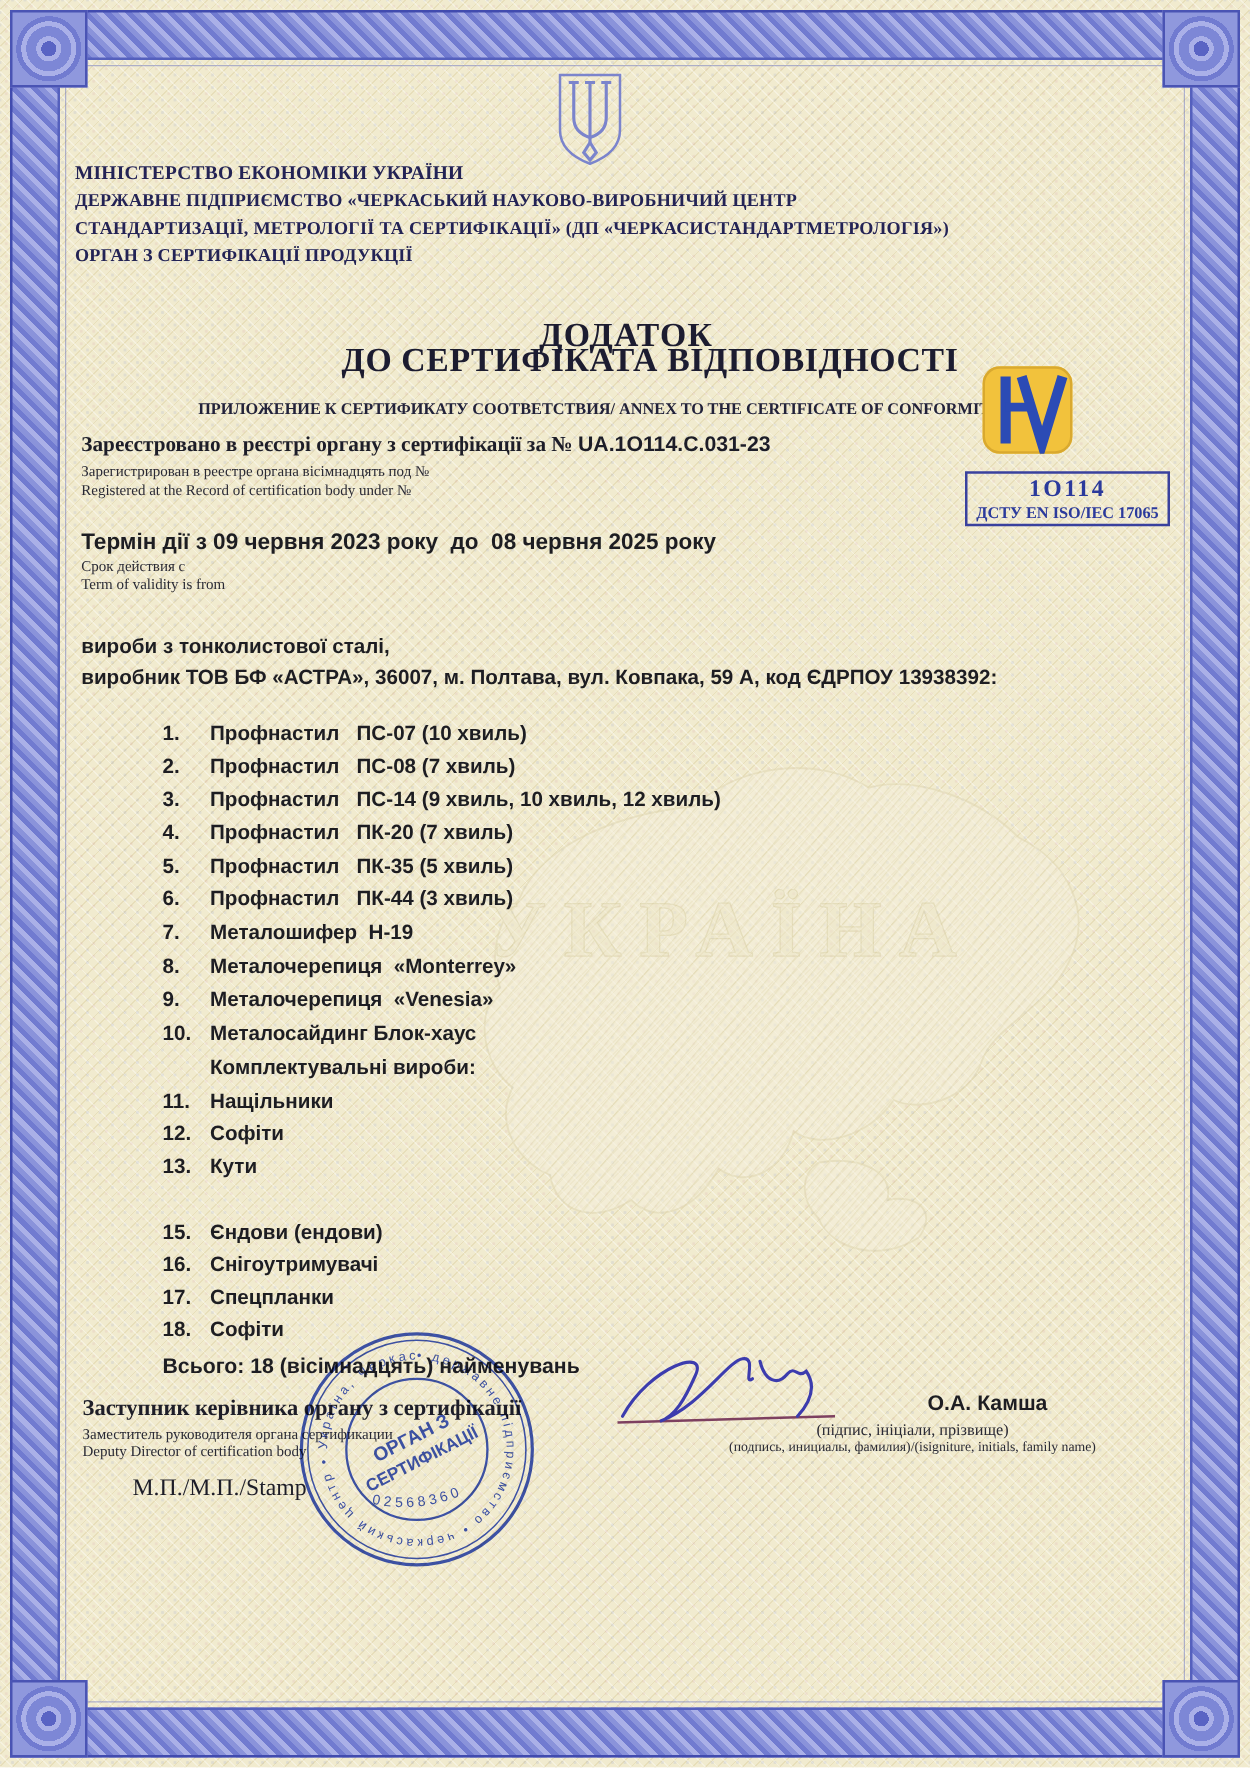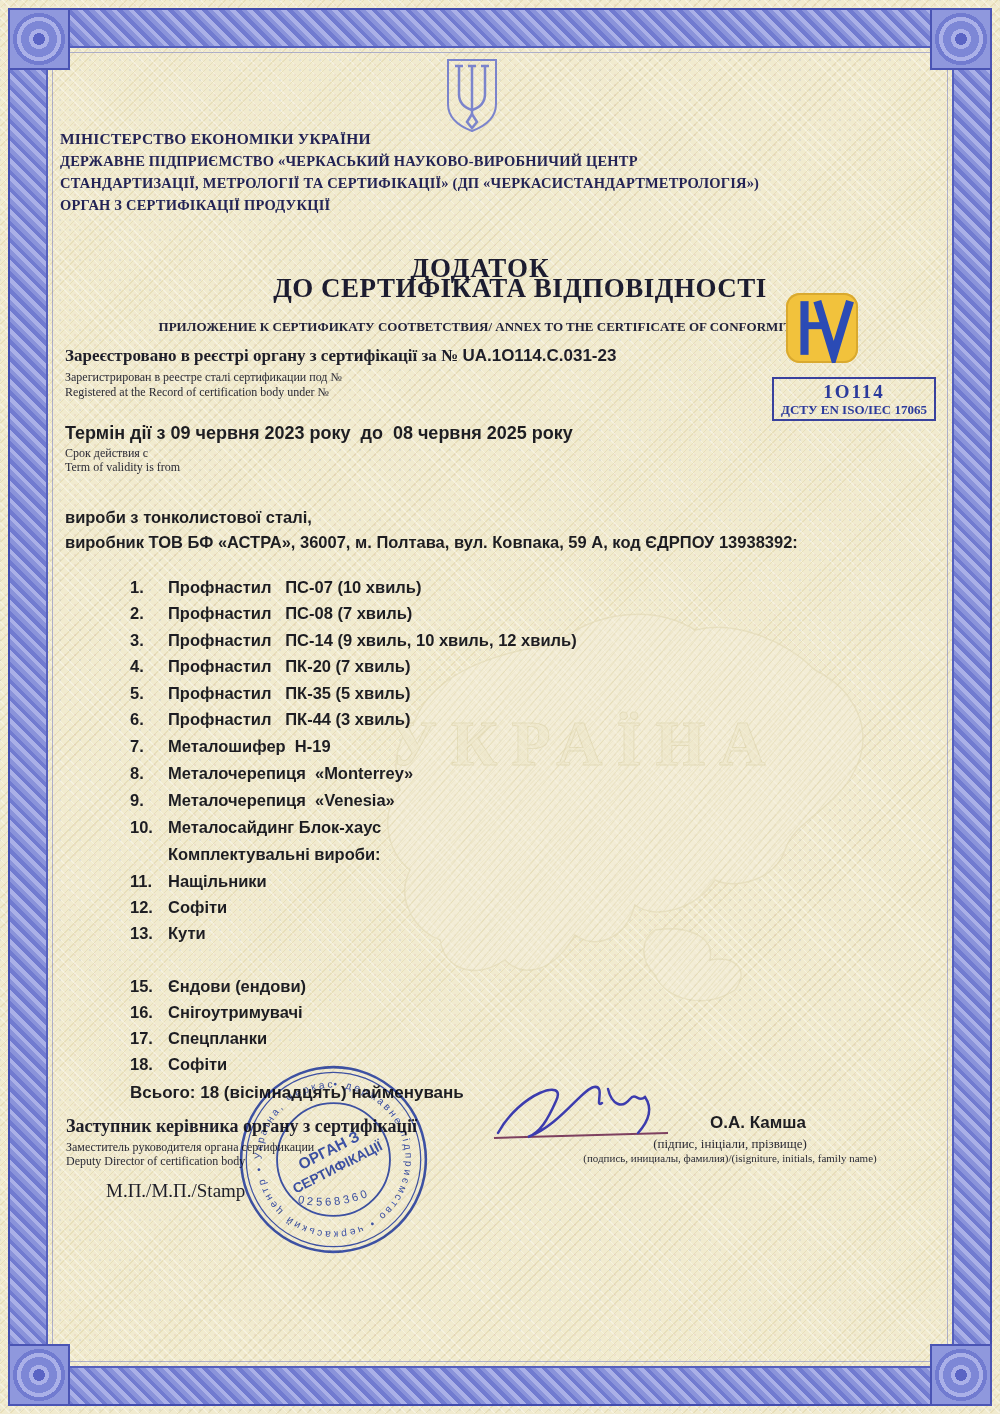--- a/index.html
+++ b/index.html
@@ -20,21 +20,21 @@
   .band-outer{position:absolute;inset:8px;border:2px solid #414bae;pointer-events:none;}
   .band-inner{position:absolute;inset:46px;border:2px solid #5560bd;pointer-events:none;}
   .frame-inner{position:absolute;inset:52px;border:1px solid rgba(90,100,190,0.45);pointer-events:none;}
   .corner{position:absolute;width:58px;height:58px;border:2px solid #4a54b4;background-color:#8f98dd;
     background-image:radial-gradient(circle,#5a64c4 0 6px,#aab0e8 6px 10px,#7d87d6 10px 18px,#aab0e8 18px 22px,#717bd0 22px 26px,transparent 26px);}
   
   .lh{left:60px;width:880px;color:#232355;font-weight:bold;
       font-family:"Liberation Serif",serif;}
   .lh div{line-height:22px;font-size:14.5px;letter-spacing:0.2px;}
   .lh div:first-child{font-size:15.5px;}
-  .title1{left:0;width:960px;text-align:center;font-size:27px;font-weight:bold;color:#1c1c30;letter-spacing:1px;}
+  .title1{left:0;width:960px;text-align:center;font-size:27px;font-weight:bold;color:#1c1c30;letter-spacing:1px;padding-left:21px;}
   .title2{left:0;width:960px;text-align:center;font-size:27px;font-weight:bold;color:#1c1c30;letter-spacing:0.5px;}
   .subtitle{left:0;width:960px;text-align:center;font-size:13px;font-weight:bold;color:#22223a;}
   .reg-main{font-size:17px;font-weight:bold;color:#1d1d28;}
   .reg-num{font-family:"Liberation Sans",sans-serif;}
   .small-ln{font-size:12px;color:#2a2a35;line-height:15px;}
   .validity{font-family:"Liberation Sans",sans-serif;font-size:18px;font-weight:bold;color:#1d1d22;}
   .prod{font-family:"Liberation Sans",sans-serif;font-size:16.5px;font-weight:bold;color:#1d1d22;}
   .row{position:absolute;left:130px;width:740px;display:flex;
        font-family:"Liberation Sans",sans-serif;font-weight:bold;font-size:16.5px;color:#1d1d22;}
   .row .num{width:38px;flex:none;}
@@ -108,21 +108,21 @@
         <path d="M15 28 H34" stroke-width="6"></path>
       </g>
     </svg>
   </div>
   <div class="abs accr-box" style="left:744px;top:377px;width:152px;padding:2px 4px;margin-left:28px;">
     <div class="accr-num">1О114</div>
     <div class="accr-std">ДСТУ EN ISO/IEC 17065</div>
   </div>
 
   <div class="abs reg-main" style="left:65px;top:346px;"><span>Зареєстровано в реєстрі органу з сертифікації за № </span><span class="reg-num">UA.1О114.С.031-23</span></div>
-  <div class="abs small-ln" style="left:65px;top:370px;">Зарегистрирован в реестре сталі сертификации под №</div>
+  <div class="abs small-ln" style="left:65px;top:370px;">Зарегистрирован в реестре органа вісімнадцять под №</div>
   <div class="abs small-ln" style="left:65px;top:385px;">Registered at the Record of certification body under №</div>
 
   <div class="abs validity" style="left:65px;top:423px;white-space:pre-wrap;">Термін дії з 09 червня 2023 року  до  08 червня 2025 року</div>
   <div class="abs small-ln" style="left:65px;top:446px;">Срок действия с</div>
   <div class="abs small-ln" style="left:65px;top:460px;">Term of validity is from</div>
 
   <div class="abs prod" style="left:65px;top:508px;">вироби з тонколистової сталі,</div>
   <div class="abs prod" style="left:65px;top:533px;">виробник ТОВ БФ «АСТРА», 36007, м. Полтава, вул. Ковпака, 59 А, код ЄДРПОУ 13938392:</div>
 
   <div class="row" style="top:578px">
@@ -205,21 +205,21 @@
   <div class="abs small-ln" style="left:66px;top:1154px;">Deputy Director of certification body</div>
   <div class="abs mp" style="left:106px;top:1180px;">М.П./М.П./Stamp</div>
 
   <svg class="abs" style="left:490px;top:1075px;" width="225" height="72" viewBox="0 0 225 72">
     <line x1="4" y1="63" x2="178" y2="58" stroke="#7d4060" stroke-width="2"></line>
     <g fill="none" stroke="#3c3cae" stroke-width="2.5" stroke-linecap="round">
       <path d="M8,58 C30,18 78,2 66,26 C58,44 50,58 38,62 C70,50 92,14 104,12 C116,10 104,34 112,28"></path>
       <path d="M118,14 C122,30 132,34 140,24 C146,17 148,28 155,22 Q166,38 148,58"></path>
     </g>
   </svg>
-  <div class="abs name" style="left:710px;top:1113px;width:160px;text-align:left;">О.А. Камша</div>
+  <div class="abs name" style="left:710px;top:1113px;width:160px;text-align:center;">О.А. Камша</div>
   <div class="abs" style="left:520px;top:1136px;width:420px;text-align:center;">
     <div class="small-ln" style="font-size:13px;">(підпис, ініціали, прізвище)</div>
     <div class="small-ln" style="font-size:11px;">(подпись, инициалы, фамилия)/(isigniture, initials, family name)</div>
   </div>
 
   <div class="abs stampwrap" style="left:236px;top:1062px;">
     <svg width="195" height="195" viewBox="0 0 190 190">
       <defs>
         <path id="ringPath" d="M95,25 a70,70 0 1,1 -0.01,0"></path>
         <path id="numArc" d="M42,132 Q95,152 148,122"></path>

